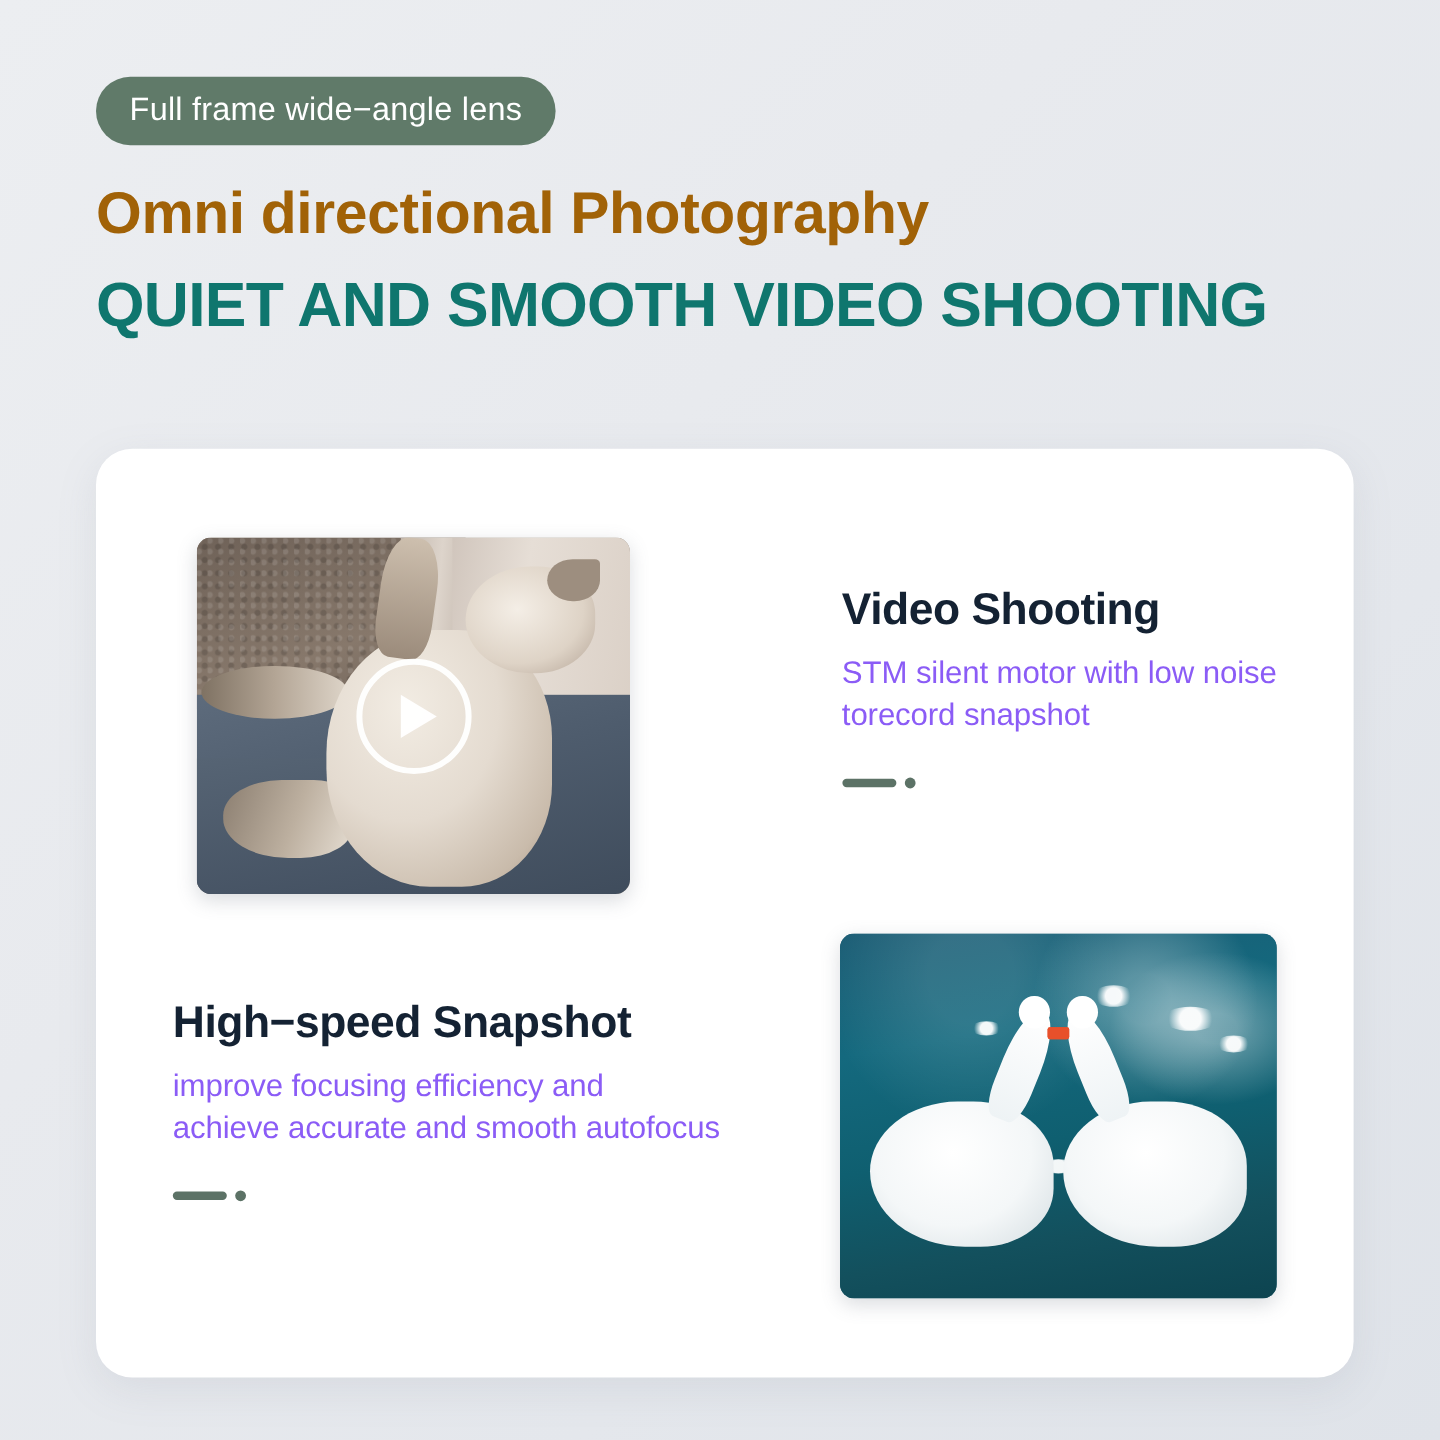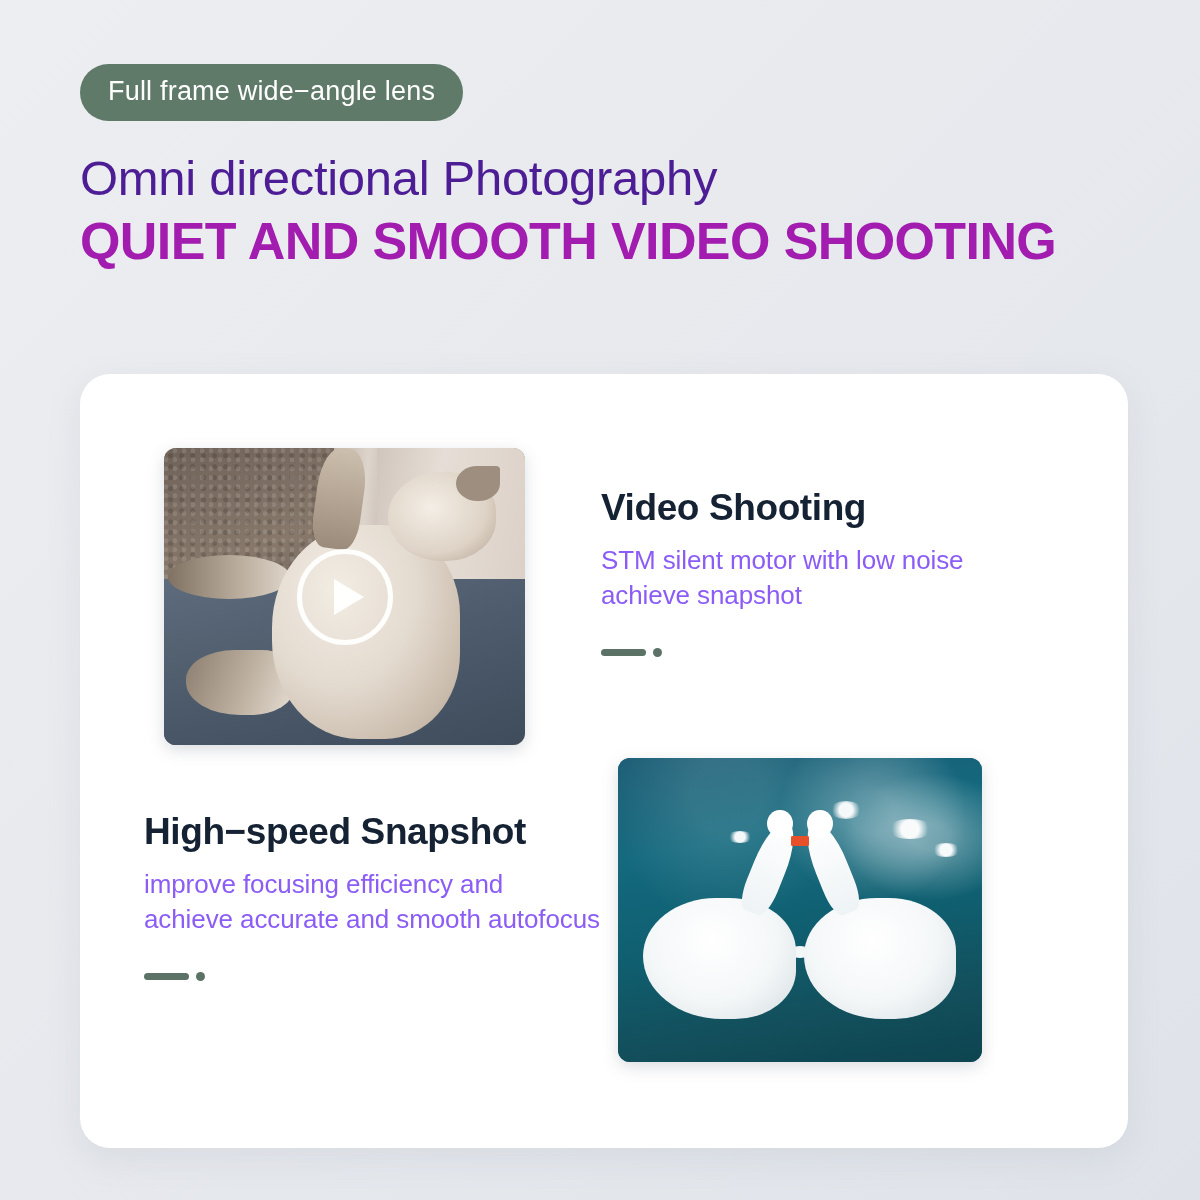--- a/index.html
+++ b/index.html
@@ -32,32 +32,32 @@
     line-height: 1;
     padding: 14px 28px 16px 28px;
     border-radius: 999px;
     letter-spacing: 0.2px;
     white-space: nowrap;
   }
 
   .headline-1 {
     margin-top: 30px;
     font-size: 49px;
-    font-weight: normal;
-    color: #4c1d95;
+    font-weight: bold;
+    color: #a16207;
     letter-spacing: -0.3px;
     line-height: 1.12;
     white-space: nowrap;
   }
 
   .headline-2 {
-    margin-top: 6px;
+    margin-top: 20px;
     font-size: 52px;
     font-weight: bold;
-    color: #a21caf;
+    color: #0f766e;
     letter-spacing: -0.6px;
     line-height: 1.12;
     white-space: nowrap;
   }
 
   .subtitle {
     margin-top: 17px;
     font-size: 26px;
     color: #555b70;
     letter-spacing: -0.1px;
@@ -73,31 +73,32 @@
     height: 774px;
     background: #ffffff;
     border-radius: 30px;
     box-shadow: 0 10px 34px rgba(120,130,145,0.13);
   }
 
   
   .feature {
     position: absolute;
     display: flex;
+    justify-content: space-between;
   }
 
   .feature-video {
     left: 84px;
     top: 74px;
     width: 900px;
   }
 
   .feature-snapshot {
     left: 64px;
-    top: 384px;
+    top: 404px;
     width: 920px;
   }
 
   .media {
     position: relative;
     border-radius: 12px;
     overflow: hidden;
     box-shadow: 0 5px 16px rgba(90,100,115,0.22);
     flex: none;
   }
@@ -315,21 +316,21 @@
       </div>
       <div class="play-btn">
         <div class="play-tri"></div>
       </div>
     </div>
 
     <div class="text-col text-video">
       <div class="feature-title">Video Shooting</div>
       <div class="feature-desc">
         <div>STM silent motor with low noise</div>
-        <div>achieve snapshot</div>
+        <div>torecord snapshot</div>
       </div>
       <div class="accent">
         <div class="accent-bar"></div>
         <div class="accent-dot"></div>
       </div>
     </div>
   </div>
 
   <div class="feature feature-snapshot">
 

